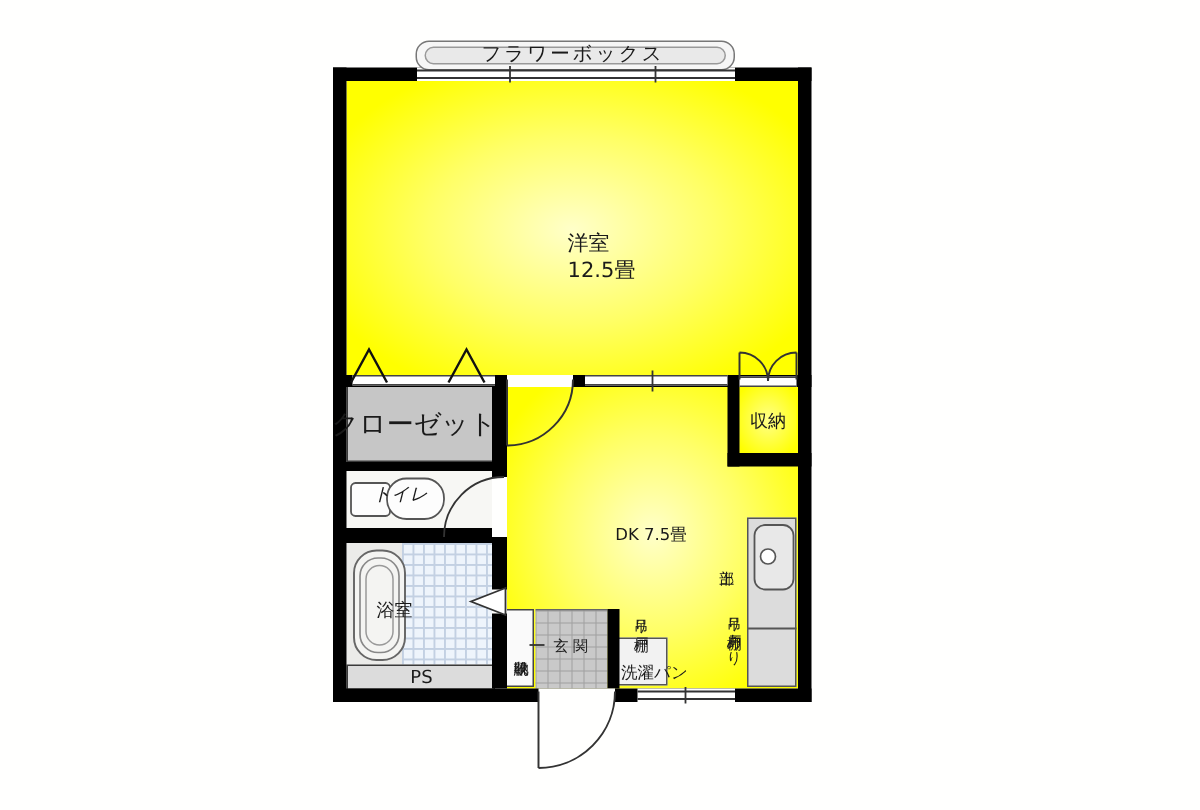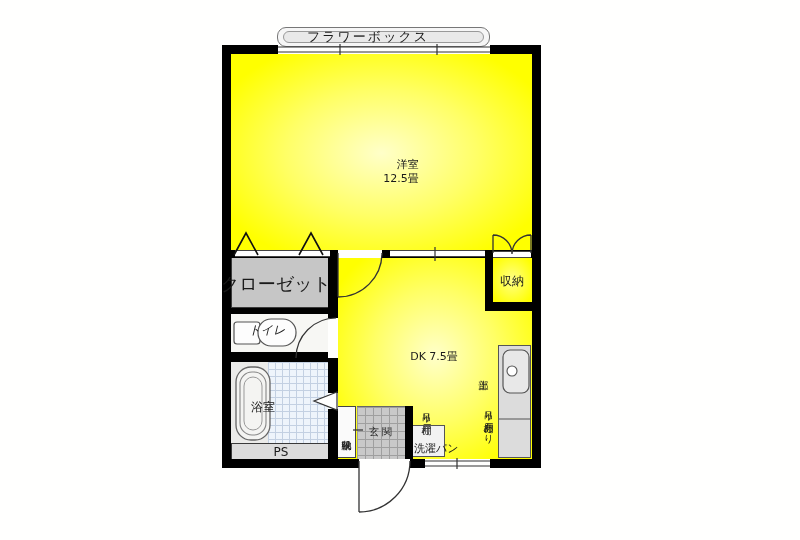--- a/index.html
+++ b/index.html
@@ -91,23 +91,23 @@
 
     <rect x="236" y="367" width="34" height="73" rx="15" fill="#f4f4f2" stroke="#666" stroke-width="1.3"></rect>
     <rect x="240" y="372" width="26" height="63" rx="12" fill="none" stroke="#888" stroke-width="1.1"></rect>
     <rect x="244" y="377" width="18" height="53" rx="9" fill="none" stroke="#999" stroke-width="1"></rect>
 
     <rect x="503" y="350" width="26" height="43" rx="7" fill="#e8e8e8" stroke="#555" stroke-width="1.2"></rect>
     <circle cx="512" cy="371" r="5" fill="#fff" stroke="#555" stroke-width="1.1"></circle>
     <path d="M498,419 H531" stroke="#555" stroke-width="1.2" fill="none"></path>
   </svg>
 
-  <div class="label" style="left:368px;top:37px;font-size:13px;letter-spacing:2px;">フラワーボックス</div>
+  <div class="label" style="left:382px;top:37px;font-size:13px;letter-spacing:2px;">フラワーボックス</div>
 
-  <div class="label" style="left:401px;top:172px;font-size:11px;text-align:right;">
+  <div class="label" style="left:401px;top:172px;font-size:14px;text-align:left;">
     <span style="display:block;">洋室</span>
     <span style="display:block;">12.5畳</span>
   </div>
 
   <div class="label" style="left:276px;top:284px;font-size:18px;">クローゼット</div>
 
   <div class="label" style="left:267px;top:330px;font-size:12px;font-style:italic;">トイレ</div>
 
   <div class="label" style="left:512px;top:281px;font-size:12px;">収納</div>
 

